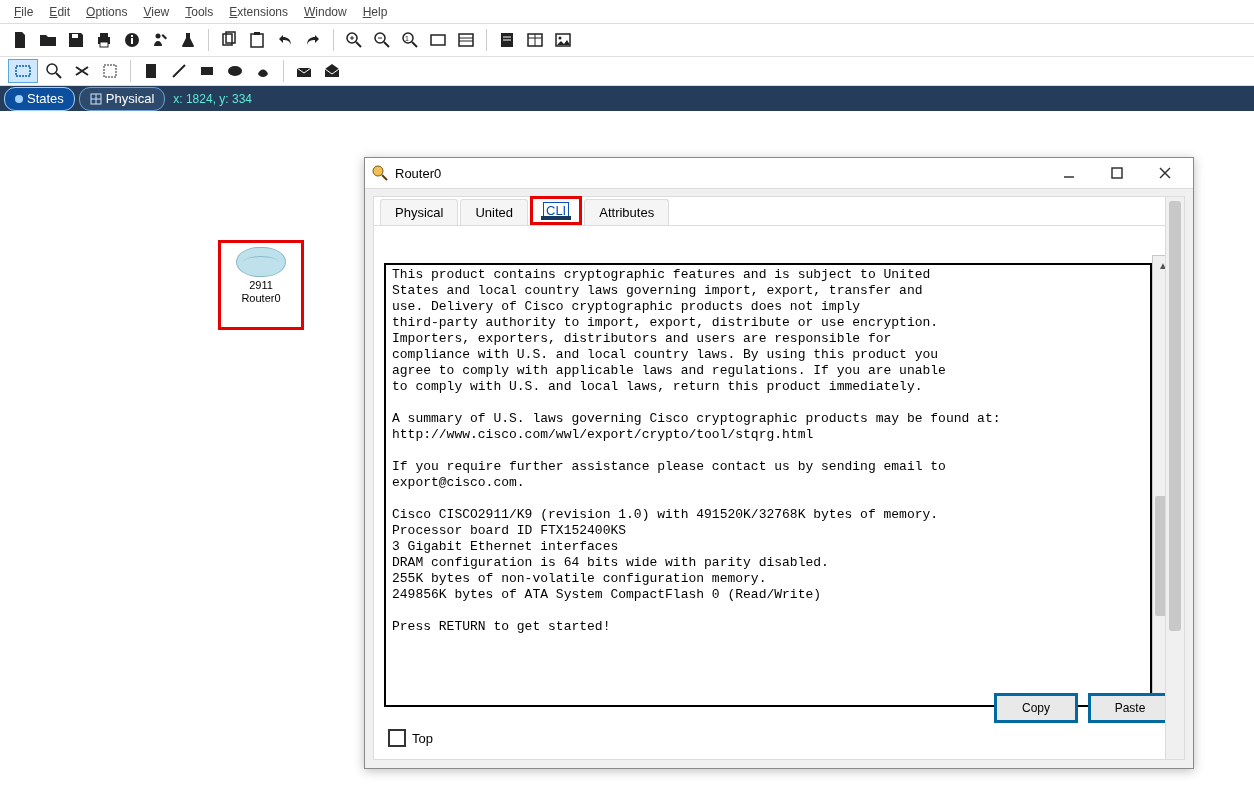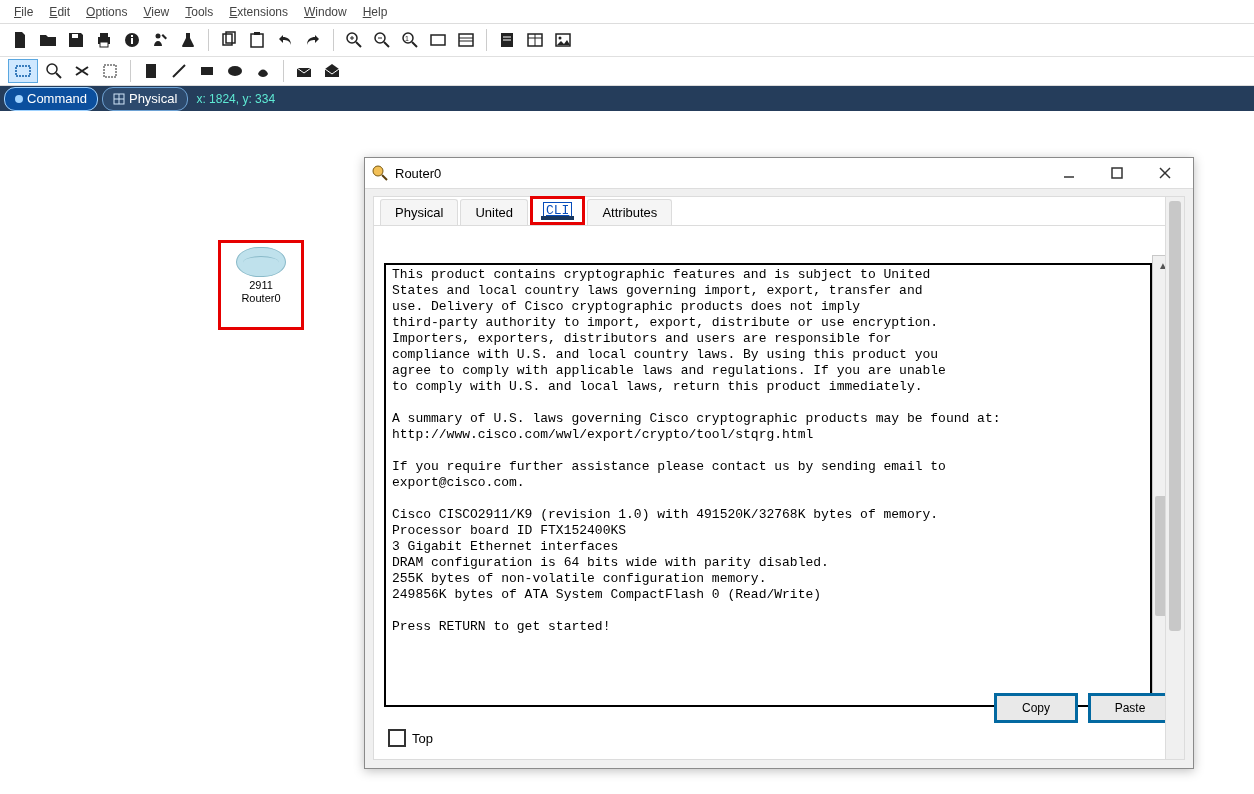--- a/index.html
+++ b/index.html
@@ -26,21 +26,21 @@
   .titlebar{height:30px;background:#fff;border-bottom:1px solid #ddd;display:flex;align-items:center;padding:0 6px;}
   .titlebar .appicon{width:18px;height:18px;margin-right:6px;}
   .titlebar .title{font-size:13px;}
   .winbtns{margin-left:auto;display:flex;gap:4px;}
   .winbtn{width:44px;height:28px;display:flex;align-items:center;justify-content:center;}
   .winbtn svg{width:12px;height:12px;stroke:#333;stroke-width:1.5;fill:none;}
   .dlg-body{position:absolute;left:8px;top:38px;right:8px;bottom:8px;background:#fff;border:1px solid #dcdcdc;}
   .tabs{height:28px;display:flex;align-items:flex-end;border-bottom:1px solid #dcdcdc;padding-left:6px;gap:2px;}
   .tabs .tab{padding:5px 14px;font-size:13px;background:#f5f5f5;border:1px solid #dcdcdc;border-bottom:none;border-radius:3px 3px 0 0;cursor:default;}
   .tabs .tab.active{background:#fff;}
-  .tabs .cli-wrap{position:relative;border:3px solid #e60000;padding:2px 4px;font-family:Liberation Mono, monospace;}
+  .tabs .cli-wrap{position:relative;border:3px solid #e60000;padding:2px 4px;}
   .tabs .cli-wrap .tab{border:none;background:#fff;padding:2px 6px;font-weight:normal;}
   .tabs .cli-wrap .tab .u{color:#064dbb;text-decoration:underline;border:1px solid #064dbb;padding:0 2px;}
   .tabs .cli-wrap .bar{position:absolute;left:8px;right:8px;bottom:2px;height:4px;background:#18375e;}
   .cli-title{text-align:center;font-size:13px;margin-top:6px;}
   .term-wrap{position:absolute;left:10px;right:10px;top:58px;bottom:52px;}
   .terminal{position:absolute;left:0;right:22px;top:0;bottom:0;border:2px solid #000;background:#fff;font-family:"Courier New",monospace;font-size:13px;line-height:16px;white-space:pre;overflow:hidden;padding:2px 6px;margin-top:8px;}
   .term-scroll{position:absolute;right:0;top:0;bottom:0;width:20px;background:#f0f0f0;border:1px solid #c8c8c8;}
   .term-scroll .arrow{height:18px;display:flex;align-items:center;justify-content:center;color:#555;font-size:10px;}
   .term-scroll .thumb{position:absolute;left:2px;right:2px;top:240px;height:120px;background:#c8c8c8;border-radius:2px;}
   .btn-row{position:absolute;right:12px;bottom:36px;display:flex;gap:10px;}
@@ -251,21 +251,21 @@
       <svg viewBox="0 0 18 18">
         <path d="M2 7l7-5 7 5v8H2z" fill="#222"></path>
         <path d="M2 7l7 5 7-5" fill="none" stroke="#fff"></path>
       </svg>
     </div>
 </div>
 
 <div class="viewbar">
   <div class="tab-pill active">
       <span class="dot"></span>
-      <span>Command</span>
+      <span>States</span>
     </div>
   <div class="tab-pill" style="background:#2d4a6d;">
       <svg width="12" height="12" viewBox="0 0 12 12">
         <rect x="1" y="1" width="10" height="10" fill="none" stroke="#cfe3f7"></rect>
         <line x1="1" y1="6" x2="11" y2="6" stroke="#cfe3f7"></line>
         <line x1="6" y1="1" x2="6" y2="11" stroke="#cfe3f7"></line>
       </svg>
       <span>Physical</span>
     </div>
   <div class="vcoords">x: 1824, y: 334</div>

